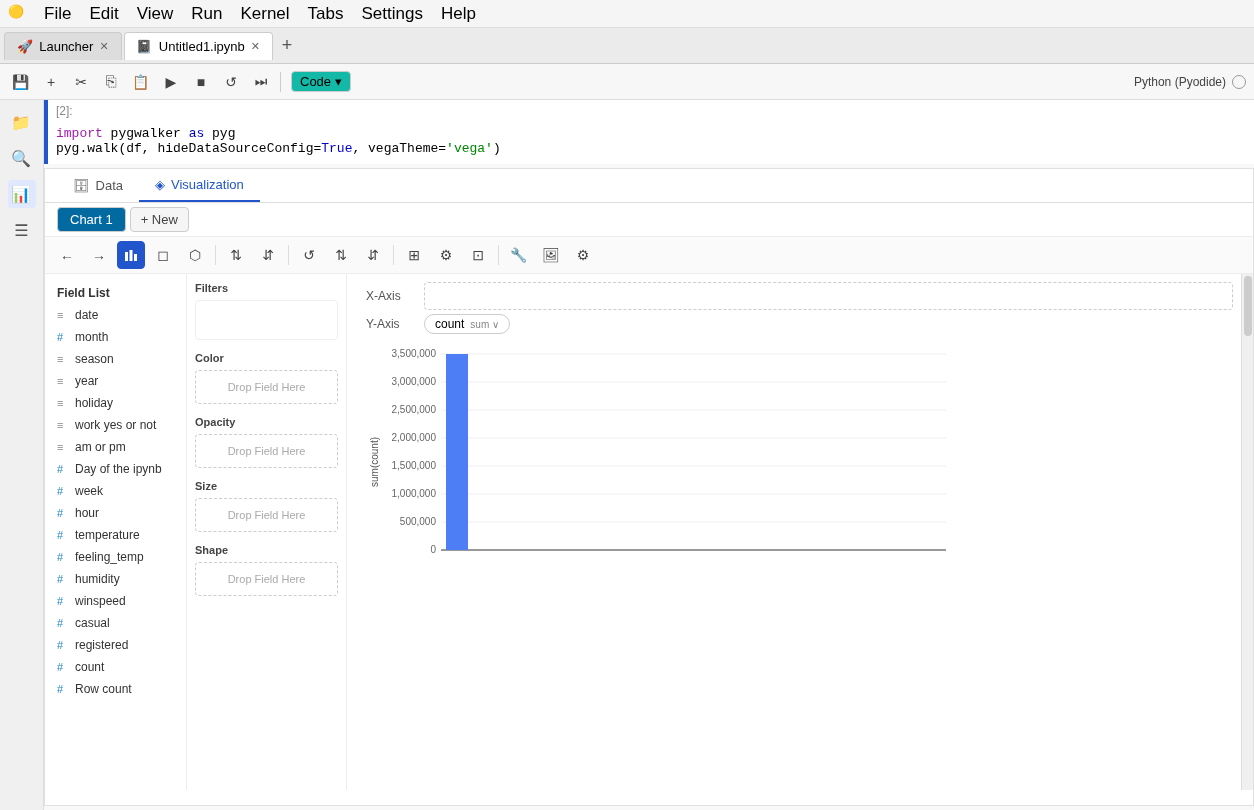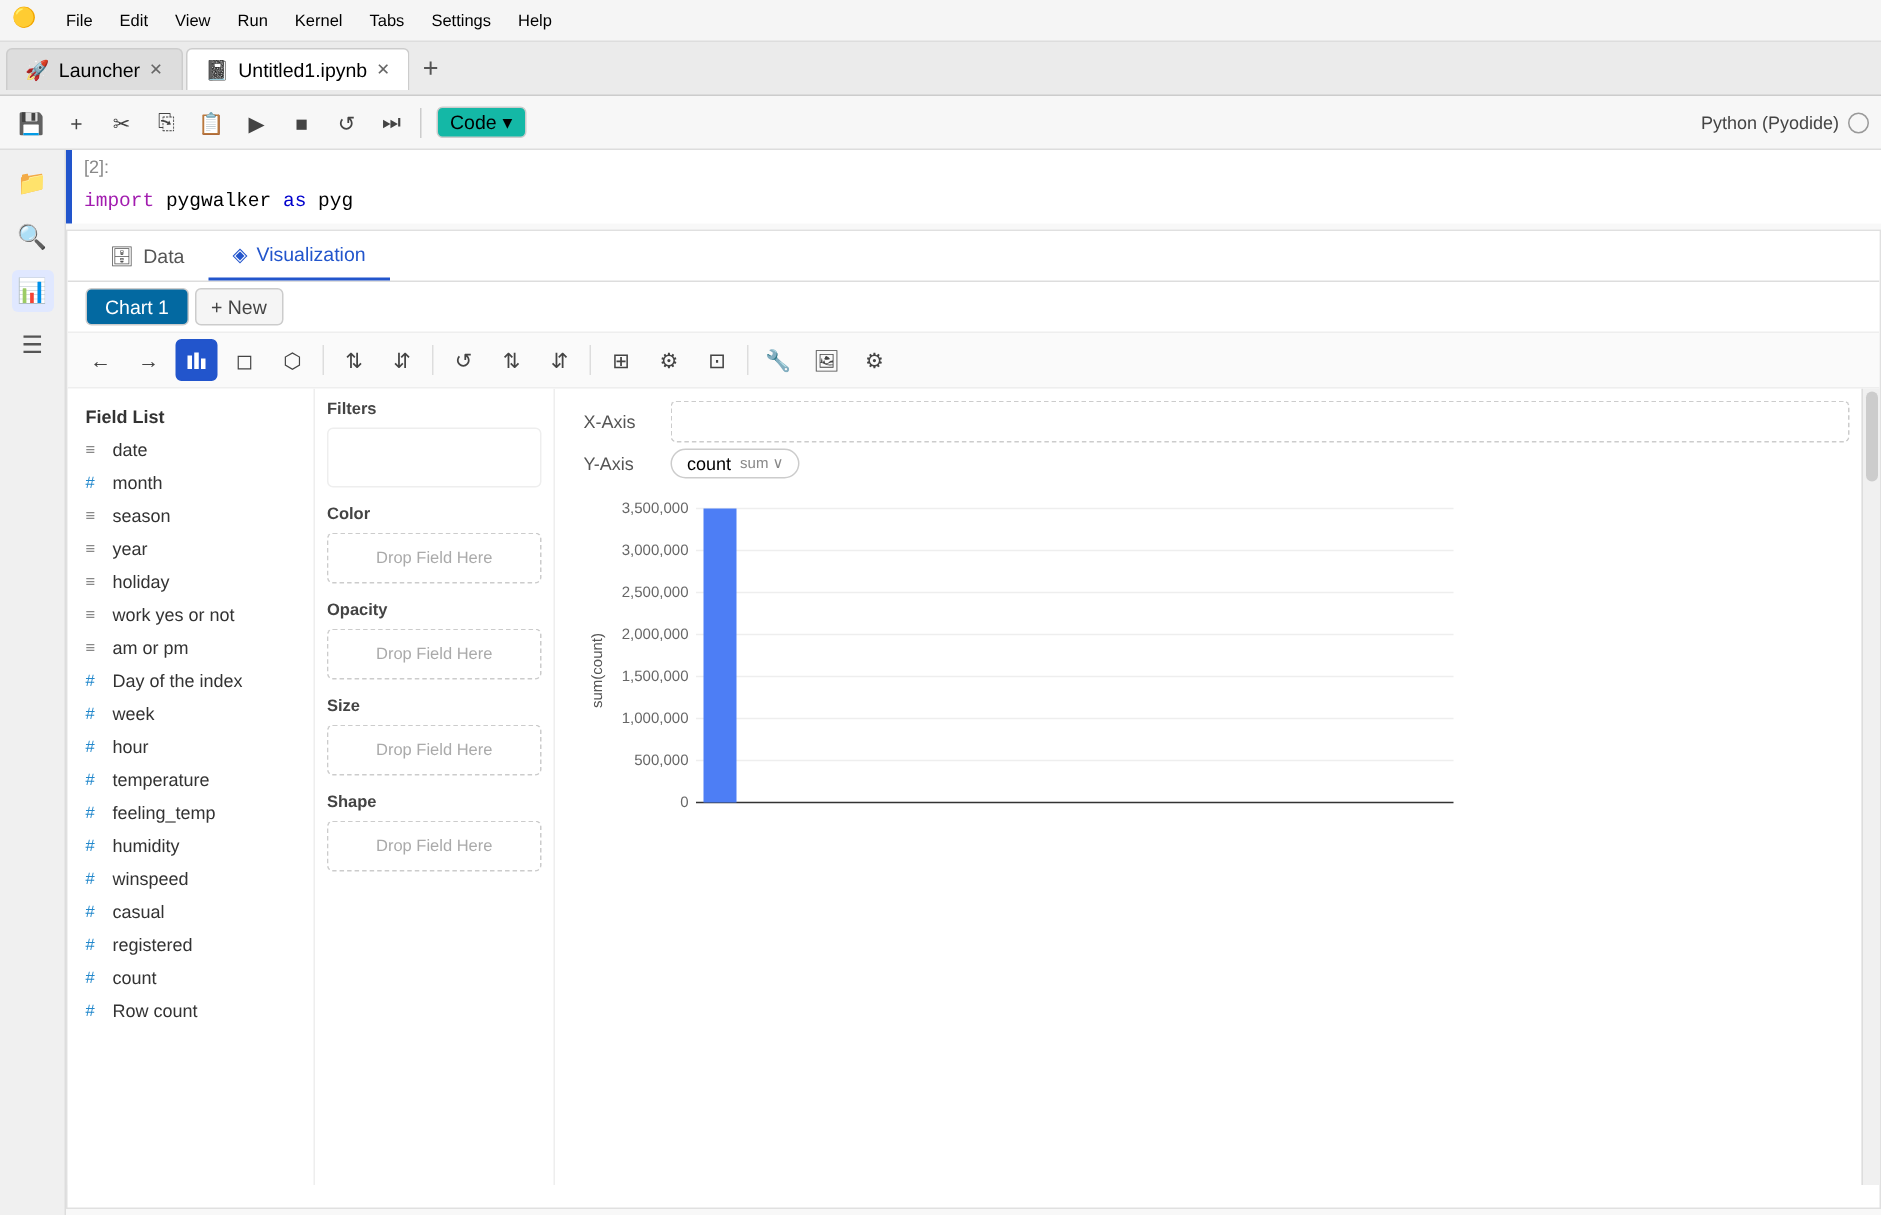--- a/index.html
+++ b/index.html
@@ -5,21 +5,21 @@
     * { box-sizing: border-box; margin: 0; padding: 0; }
     body { font-family: -apple-system, BlinkMacSystemFont, 'Segoe UI', sans-serif; font-size: 13px; background: #f0f0f0; overflow: hidden; }
 
     
     .menu-bar {
       display: flex; align-items: center; height: 28px;
       background: #f5f5f5; border-bottom: 1px solid #ddd;
       padding: 0 8px; gap: 2px;
     }
     .menu-bar .app-icon { width: 20px; height: 20px; margin-right: 6px; }
-    .menu-item { padding: 2px 8px; font-size: 11px; cursor: pointer; border-radius: 3px; }
+    .menu-item { padding: 2px 8px; font-size: 17px; cursor: pointer; border-radius: 3px; }
 
     
     .tab-bar {
       display: flex; align-items: center; height: 36px;
       background: #ebebeb; border-bottom: 1px solid #ccc;
       padding: 0 4px;
     }
     .tab {
       display: flex; align-items: center; height: 28px;
       padding: 0 12px; border-radius: 4px 4px 0 0;
@@ -94,21 +94,21 @@
       width: 28px; height: 28px; display: flex; align-items: center; justify-content: center;
       border-radius: 4px; cursor: pointer; font-size: 14px; color: #444; border: 1px solid transparent;
     }
     .viz-btn.active { background: #2255cc; color: #fff; border-color: #2255cc; }
     .viz-separator { width: 1px; height: 20px; background: #ddd; margin: 0 2px; }
 
     
     .three-col { display: flex; height: calc(100% - 120px); overflow: hidden; }
 
     
-    .field-list-col { width: 165px; border-right: 1px solid #eee; overflow-y: auto; padding: 8px 0; background: #fff; }
+    .field-list-col { width: 142px; border-right: 1px solid #eee; overflow-y: auto; padding: 8px 0; background: #fff; }
     .field-list-header { padding: 4px 12px; font-size: 12px; font-weight: 600; color: #333; }
     .field-item { display: flex; align-items: center; padding: 4px 12px; font-size: 12px; color: #333; cursor: pointer; gap: 6px; }
     .field-type { font-size: 11px; color: #888; width: 12px; flex-shrink: 0; }
     .field-type.hash { color: #2288cc; }
     .field-type.doc { color: #888; }
 
     
     .config-col { width: 160px; border-right: 1px solid #eee; overflow-y: auto; padding: 8px; background: #fff; }
     .config-section { margin-bottom: 12px; }
     .config-label { font-size: 11px; font-weight: 600; color: #444; margin-bottom: 6px; }
@@ -197,20 +197,21 @@
   </div>
 
   <div class="content-area">
 
     <div class="cell-area">
       <div class="cell-header">
         <span class="cell-number">[2]:</span>
       </div>
       <div class="cell-code">
         <div><span style="color:#a21caf">import</span> pygwalker <span style="color:#0000cc">as</span> pyg</div>
+        <div>pyg.walk(df, hideDataSourceConfig=<span style="color:#0000cc">True</span>, vegaTheme=<span style="color:#008800">'vega'</span>)</div>
       </div>
     </div>
 
     <div class="viz-container" style="flex:1; overflow:hidden; display:flex; flex-direction:column;">
 
       <div class="sub-tabs">
         <div class="sub-tab">
           <span>🗄</span>
           <span>Data</span>
         </div>
@@ -281,21 +282,21 @@
           <div class="field-item">
             <span class="field-type doc">≡</span>
             <span>work yes or not</span>
           </div>
           <div class="field-item">
             <span class="field-type doc">≡</span>
             <span>am or pm</span>
           </div>
           <div class="field-item">
             <span class="field-type hash">#</span>
-            <span>Day of the index</span>
+            <span>Day of the ipynb</span>
           </div>
           <div class="field-item">
             <span class="field-type hash">#</span>
             <span>week</span>
           </div>
           <div class="field-item">
             <span class="field-type hash">#</span>
             <span>hour</span>
           </div>
           <div class="field-item">

